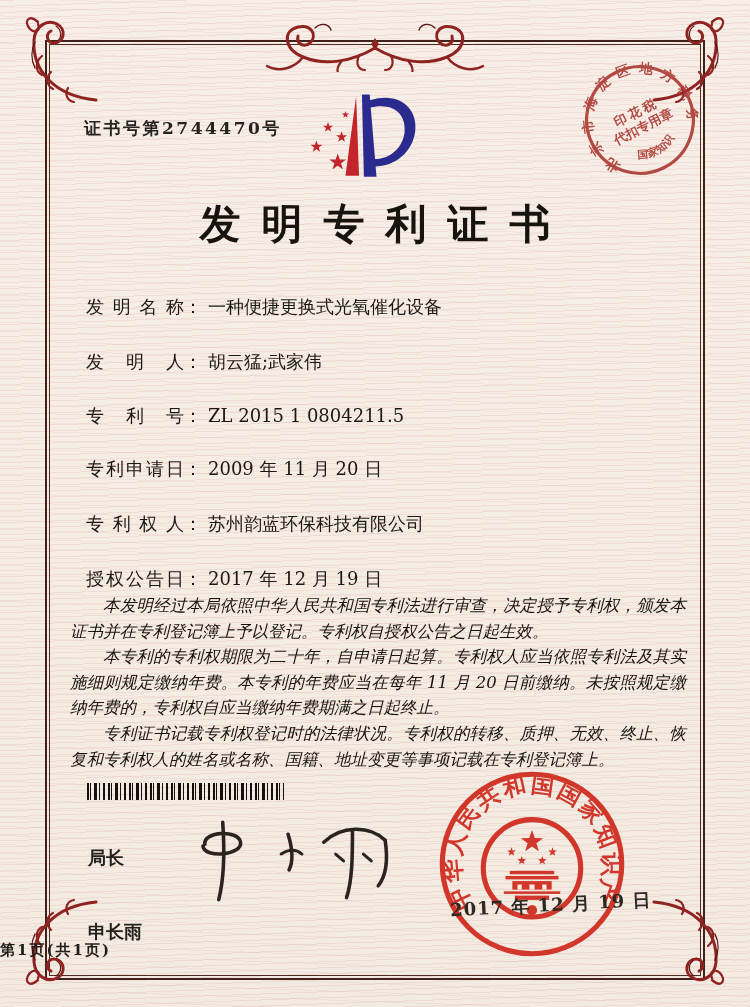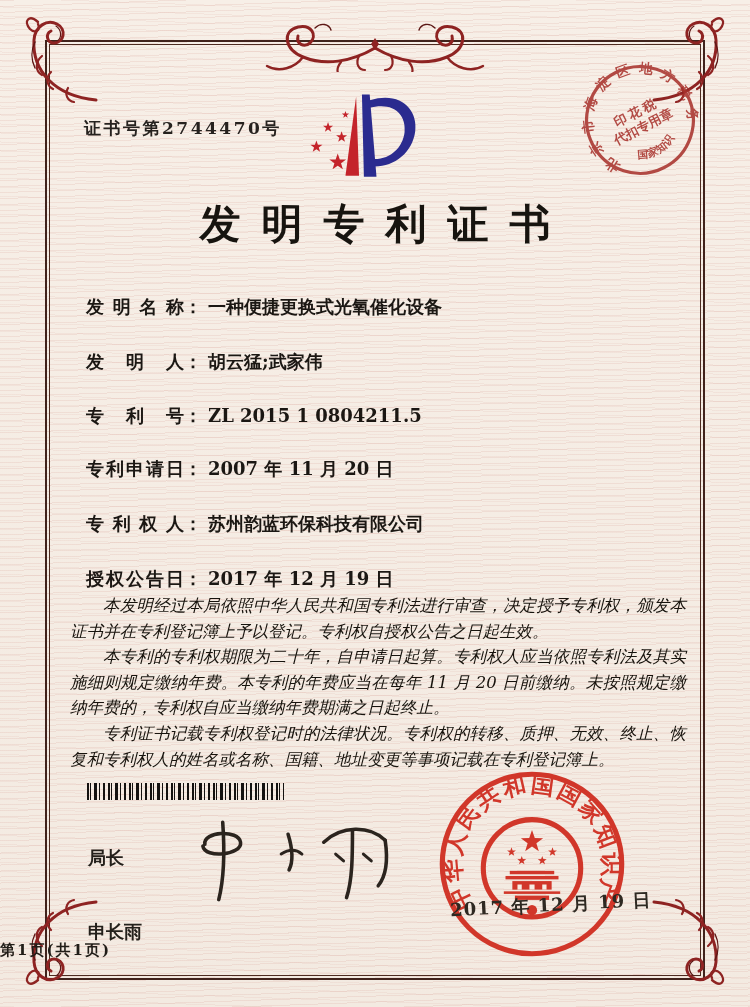--- a/index.html
+++ b/index.html
@@ -11,21 +11,21 @@
       linear-gradient(#f7efe7,#f3eae1);
     font-family:"DejaVu Serif","Liberation Serif",serif;
     color:#1d1b19;
   }
   .abs{position:absolute}
   .frame{position:absolute;left:45px;top:40px;width:656px;height:936px;border:2px solid #41231c;}
   .frame::after{content:"";position:absolute;inset:2px;border:1px solid #4e2b20;}
   .certno{left:84px;top:92px;font-size:17px;letter-spacing:2.5px;font-weight:600;color:#26221f;margin-top:25px;}
   .title{left:0;right:0;top:197px;text-align:center;font-size:41px;font-weight:bold;
          letter-spacing:21px;text-indent:21px;color:#17140f;}
-  .field{left:86px;font-size:18px;font-weight:bold;white-space:nowrap;color:#1b1713;}
+  .field{left:86px;font-size:18px;font-weight:normal;white-space:nowrap;color:#1b1713;}
   .flabel{display:inline-block;width:98px;text-align:justify;text-align-last:justify;}
   .fcolon{margin:0 6px 0 0;}
   .bodytext{left:70px;top:593px;width:616px;font-size:16.5px;line-height:25.6px;
             text-align:justify;font-style:italic;font-weight:400;color:#17130d;}
   .bodytext p{margin:0;text-indent:2em;}
   .barcode{left:87px;top:783px;width:197px;height:17px;
     background:repeating-linear-gradient(90deg,
       #141210 0 2px, transparent 2px 3px,
       #141210 3px 4px, transparent 4px 7px,
       #141210 7px 10px, transparent 10px 12px,
@@ -128,21 +128,21 @@
 <div class="abs field" style="top:295px">
   <span class="flabel">发明名称</span><span class="fcolon">：</span><span>一种便捷更换式光氧催化设备</span>
 </div>
 <div class="abs field" style="top:350px">
   <span class="flabel">发明人</span><span class="fcolon">：</span><span>胡云猛;武家伟</span>
 </div>
 <div class="abs field" style="top:404px">
   <span class="flabel">专利号</span><span class="fcolon">：</span><span>ZL 2015 1 0804211.5</span>
 </div>
 <div class="abs field" style="top:457px">
-  <span class="flabel">专利申请日</span><span class="fcolon">：</span><span>2007 年 11 月 20 日</span>
+  <span class="flabel">专利申请日</span><span class="fcolon">：</span><span>2009 年 11 月 20 日</span>
 </div>
 <div class="abs field" style="top:512px">
   <span class="flabel">专利权人</span><span class="fcolon">：</span><span>苏州韵蓝环保科技有限公司</span>
 </div>
 <div class="abs field" style="top:567px">
   <span class="flabel">授权公告日</span><span class="fcolon">：</span><span>2017 年 12 月 19 日</span>
 </div>
 
 <div class="abs bodytext">
   <p>本发明经过本局依照中华人民共和国专利法进行审查，决定授予专利权，颁发本证书并在专利登记簿上予以登记。专利权自授权公告之日起生效。</p>

